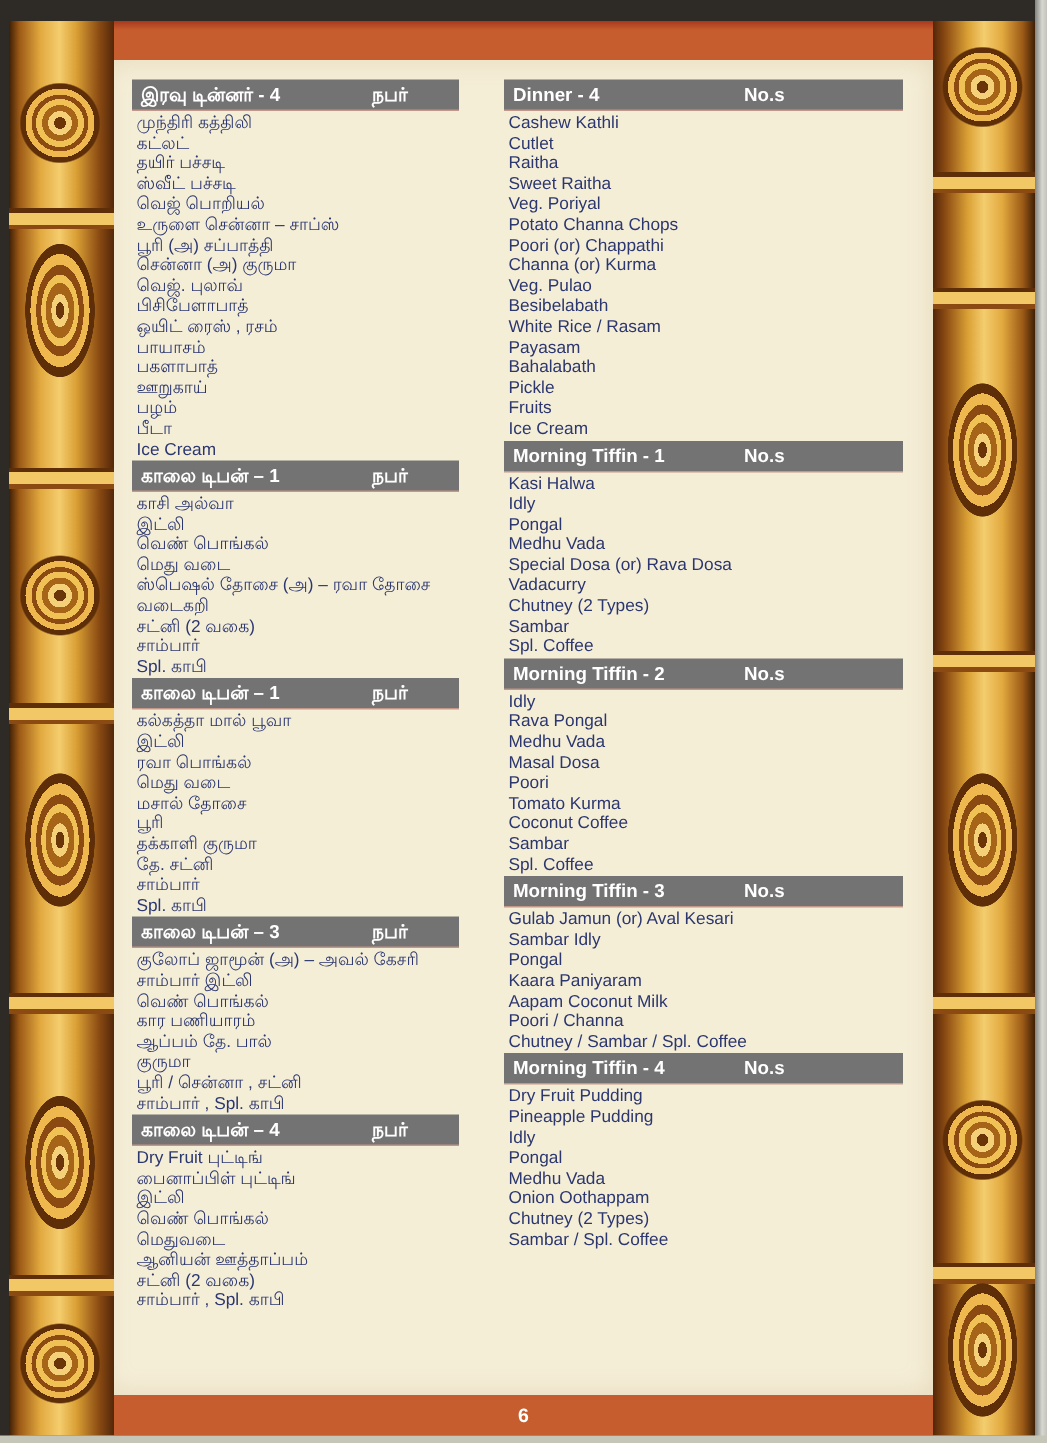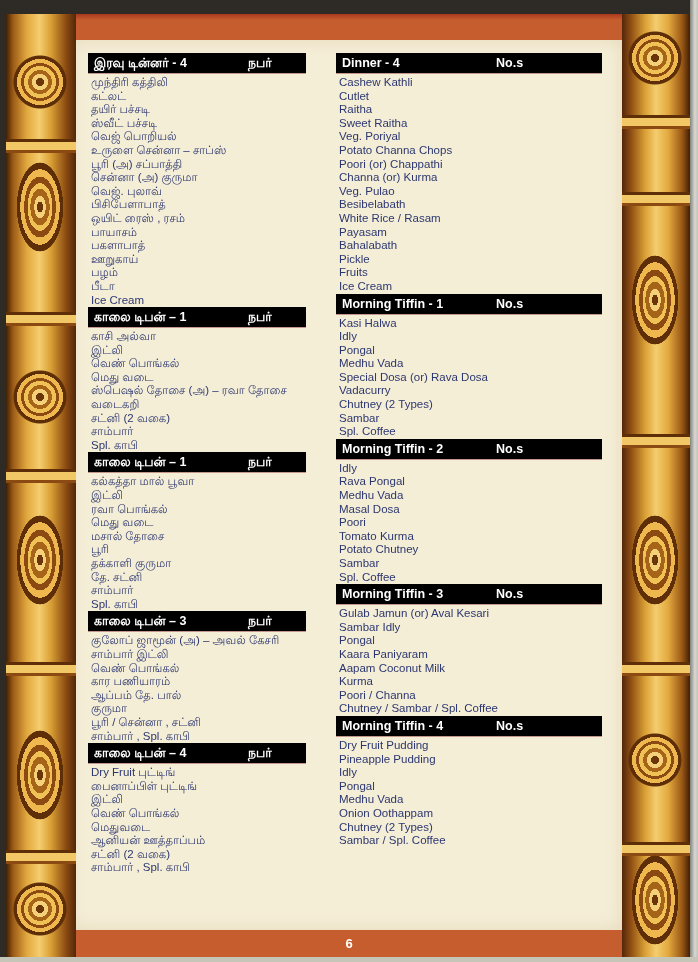--- a/index.html
+++ b/index.html
@@ -49,21 +49,21 @@
   }
 
   .menu-columns{position:absolute;left:70px;top:40px;right:76px;bottom:32px;
     display:flex;padding:13px 0 0 18px;box-sizing:border-box;}
   .col{display:block;}
   .col-left{width:218px;margin-right:30px;}
   .col-right{width:266px;}
   .col section{margin:0;}
   .col section + section{}
 
-  .banner{position:relative;height:20px;line-height:20px;background:#000000;
+  .banner{position:relative;height:20px;line-height:20px;background:#737373;
     color:#ffffff;font-weight:bold;font-size:12.5px;
     box-shadow:0 1px 0 rgba(120,20,20,.4);}
   .banner-title{padding-left:6px;white-space:nowrap;}
   .banner-count{position:absolute;left:160px;top:0;white-space:nowrap;}
 
   ul.items{list-style:none;margin:3px 0 0 0;padding:0 0 0 3px;}
   ul.items li{height:13.6px;line-height:13.6px;font-size:11.5px;
     color:#2c3770;white-space:nowrap;overflow:visible;}
 
   .page-number{position:absolute;left:0;right:0;top:933px;height:22px;line-height:22px;
@@ -193,34 +193,33 @@
       </section>
       <section>
         <div class="banner"><span class="banner-title">Morning Tiffin - 2</span><span class="banner-count">No.s</span></div>
         <ul class="items">
           <li>Idly</li>
           <li>Rava Pongal</li>
           <li>Medhu Vada</li>
           <li>Masal Dosa</li>
           <li>Poori</li>
           <li>Tomato Kurma</li>
-          <li>Potato Chutney</li>
+          <li>Coconut Coffee</li>
           <li>Sambar</li>
           <li>Spl. Coffee</li>
         </ul>
       </section>
       <section>
         <div class="banner"><span class="banner-title">Morning Tiffin - 3</span><span class="banner-count">No.s</span></div>
         <ul class="items">
           <li>Gulab Jamun (or) Aval Kesari</li>
           <li>Sambar Idly</li>
           <li>Pongal</li>
           <li>Kaara Paniyaram</li>
           <li>Aapam Coconut Milk</li>
-          <li>Kurma</li>
           <li>Poori / Channa</li>
           <li>Chutney / Sambar / Spl. Coffee</li>
         </ul>
       </section>
       <section>
         <div class="banner"><span class="banner-title">Morning Tiffin - 4</span><span class="banner-count">No.s</span></div>
         <ul class="items">
           <li>Dry Fruit Pudding</li>
           <li>Pineapple Pudding</li>
           <li>Idly</li>

